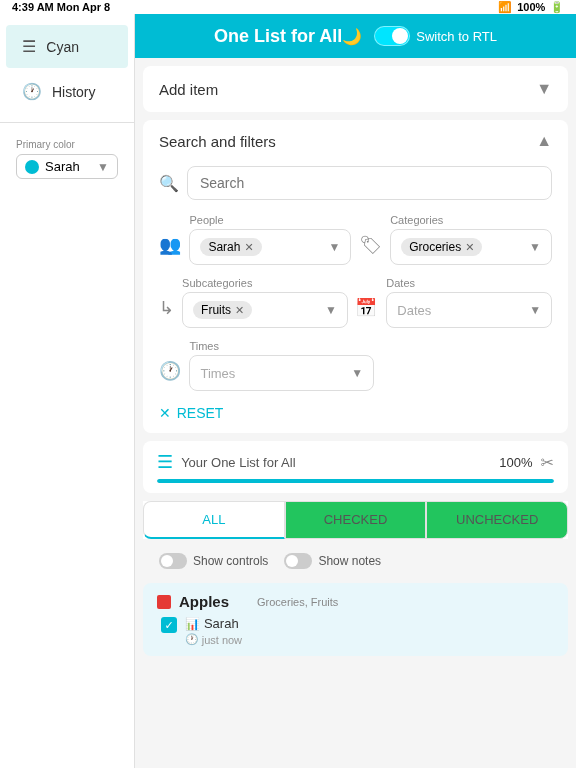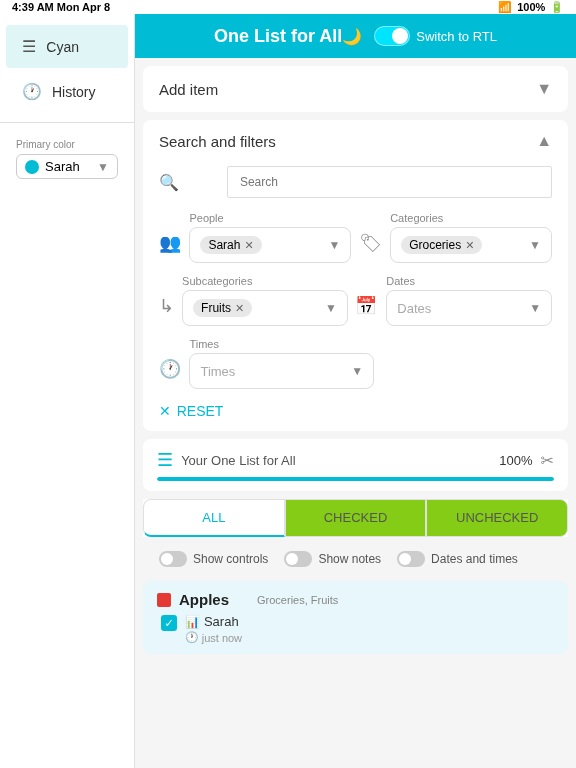--- a/index.html
+++ b/index.html
@@ -145,26 +145,25 @@
     .search-row {
       display: flex;
       align-items: center;
       gap: 8px;
       padding: 4px 16px 10px;
     }
     .search-icon-wrap { color: #888; font-size: 16px; }
     .search-input {
       flex: 1;
       border: 1px solid #ddd;
-      border-radius: 2px;
+      border-radius: 8px;
       padding: 8px 12px;
-      font-size: 12px;
+      font-size: 14px;
       color: #333;
       outline: none;
-      margin-left: 40px;
     }
 
     .filter-row {
       display: flex;
       align-items: flex-start;
       gap: 8px;
       padding: 4px 16px 8px;
     }
     .filter-icon { color: #888; font-size: 18px; margin-top: 24px; }
     .filter-field { flex: 1; }
@@ -243,21 +242,21 @@
       background: #fff;
     }
     .tab {
       flex: 1;
       padding: 10px;
       text-align: center;
       font-size: 13px;
       cursor: pointer;
       border: 1px solid #e0e0e0;
       color: #555;
-      background: #84cc16;
+      background: #22c55e;
     }
     .tab.active {
       background: #fff;
       border-bottom: 2px solid #00bcd4;
       color: #00bcd4;
       font-weight: 500;
     }
     .tab:first-child { border-radius: 8px 0 0 8px; }
     .tab:last-child { border-radius: 0 8px 8px 0; }
 
@@ -501,26 +500,20 @@
           <div class="mini-toggle-knob"></div>
         </div>
         <span>Show controls</span>
       </div>
       <div class="control-item">
         <div class="mini-toggle">
           <div class="mini-toggle-knob"></div>
         </div>
         <span>Show notes</span>
       </div>
-      <div class="control-item">
-        <div class="mini-toggle">
-          <div class="mini-toggle-knob"></div>
-        </div>
-        <span>Dates and times</span>
-      </div>
     </div>
 
     <div class="list-section">
       <div class="list-item-header">
         <div class="item-color-dot" style="background:#e53935;"></div>
         <span class="item-name">Apples</span>
         <span class="item-meta" style="margin-left:20px;">Groceries, Fruits</span>
       </div>
       <div class="item-detail-row">
         <div class="checkbox-checked">

